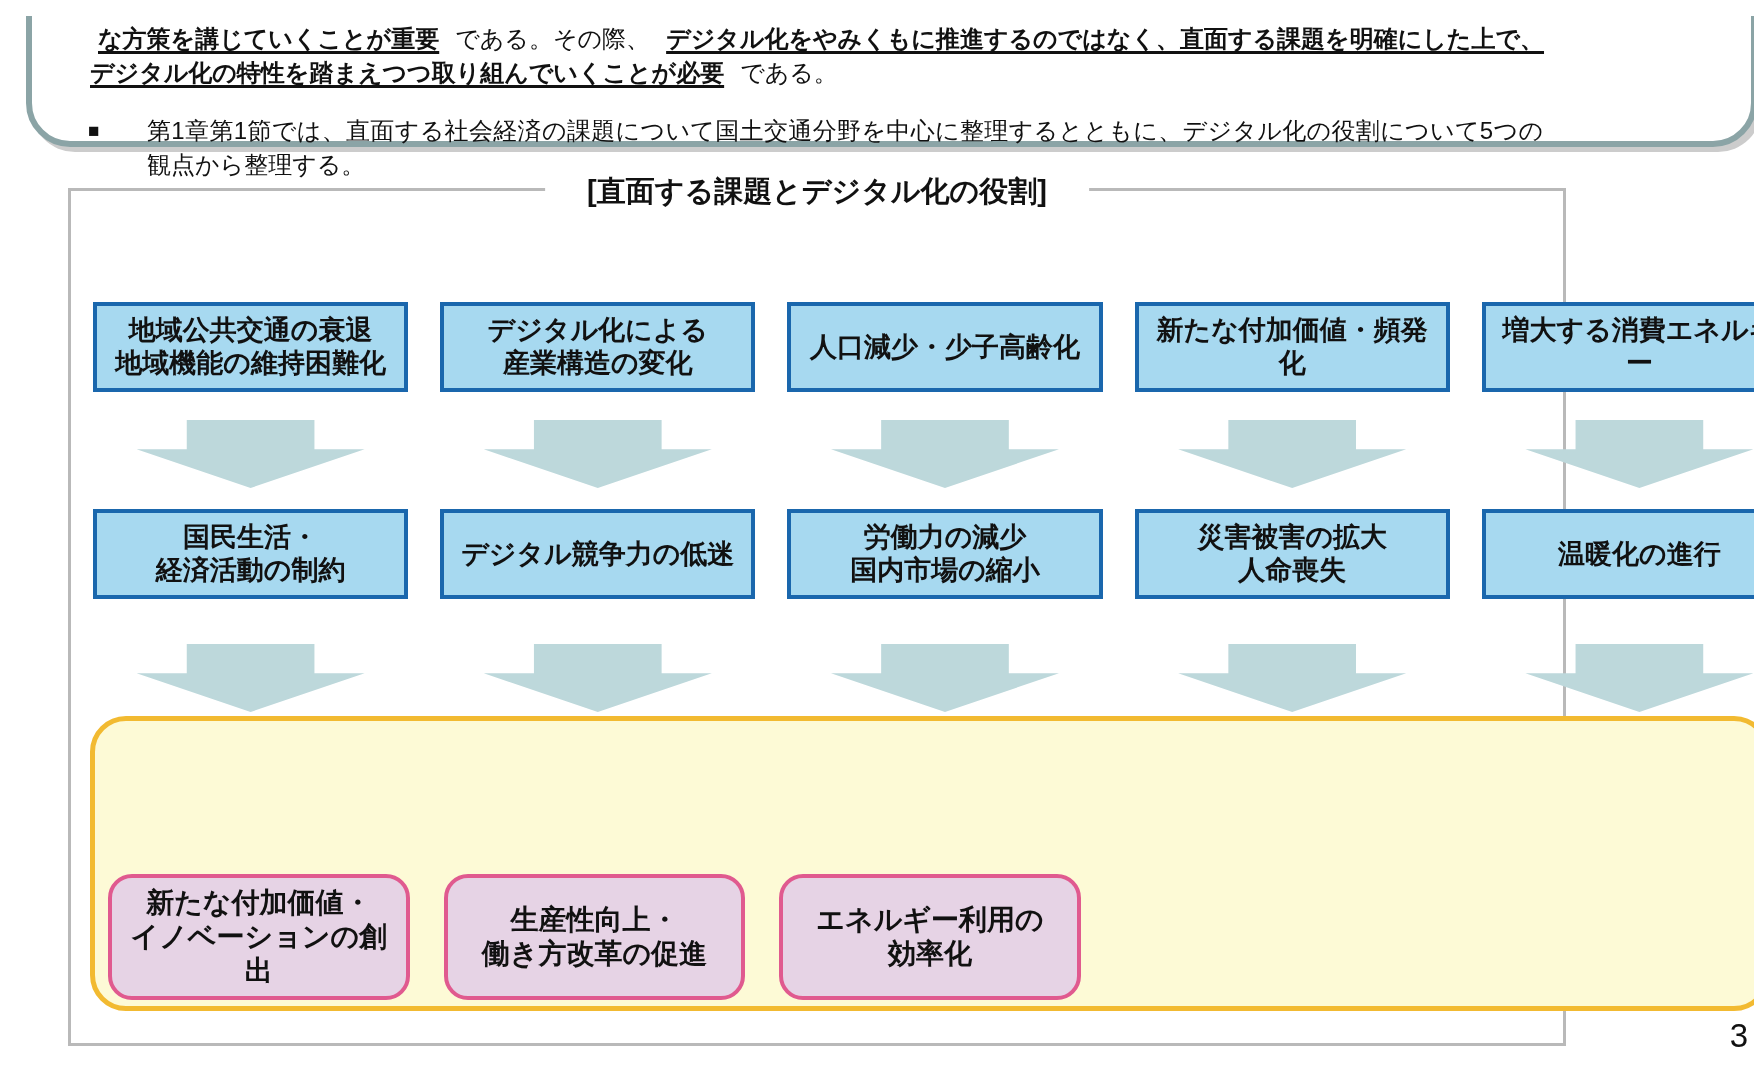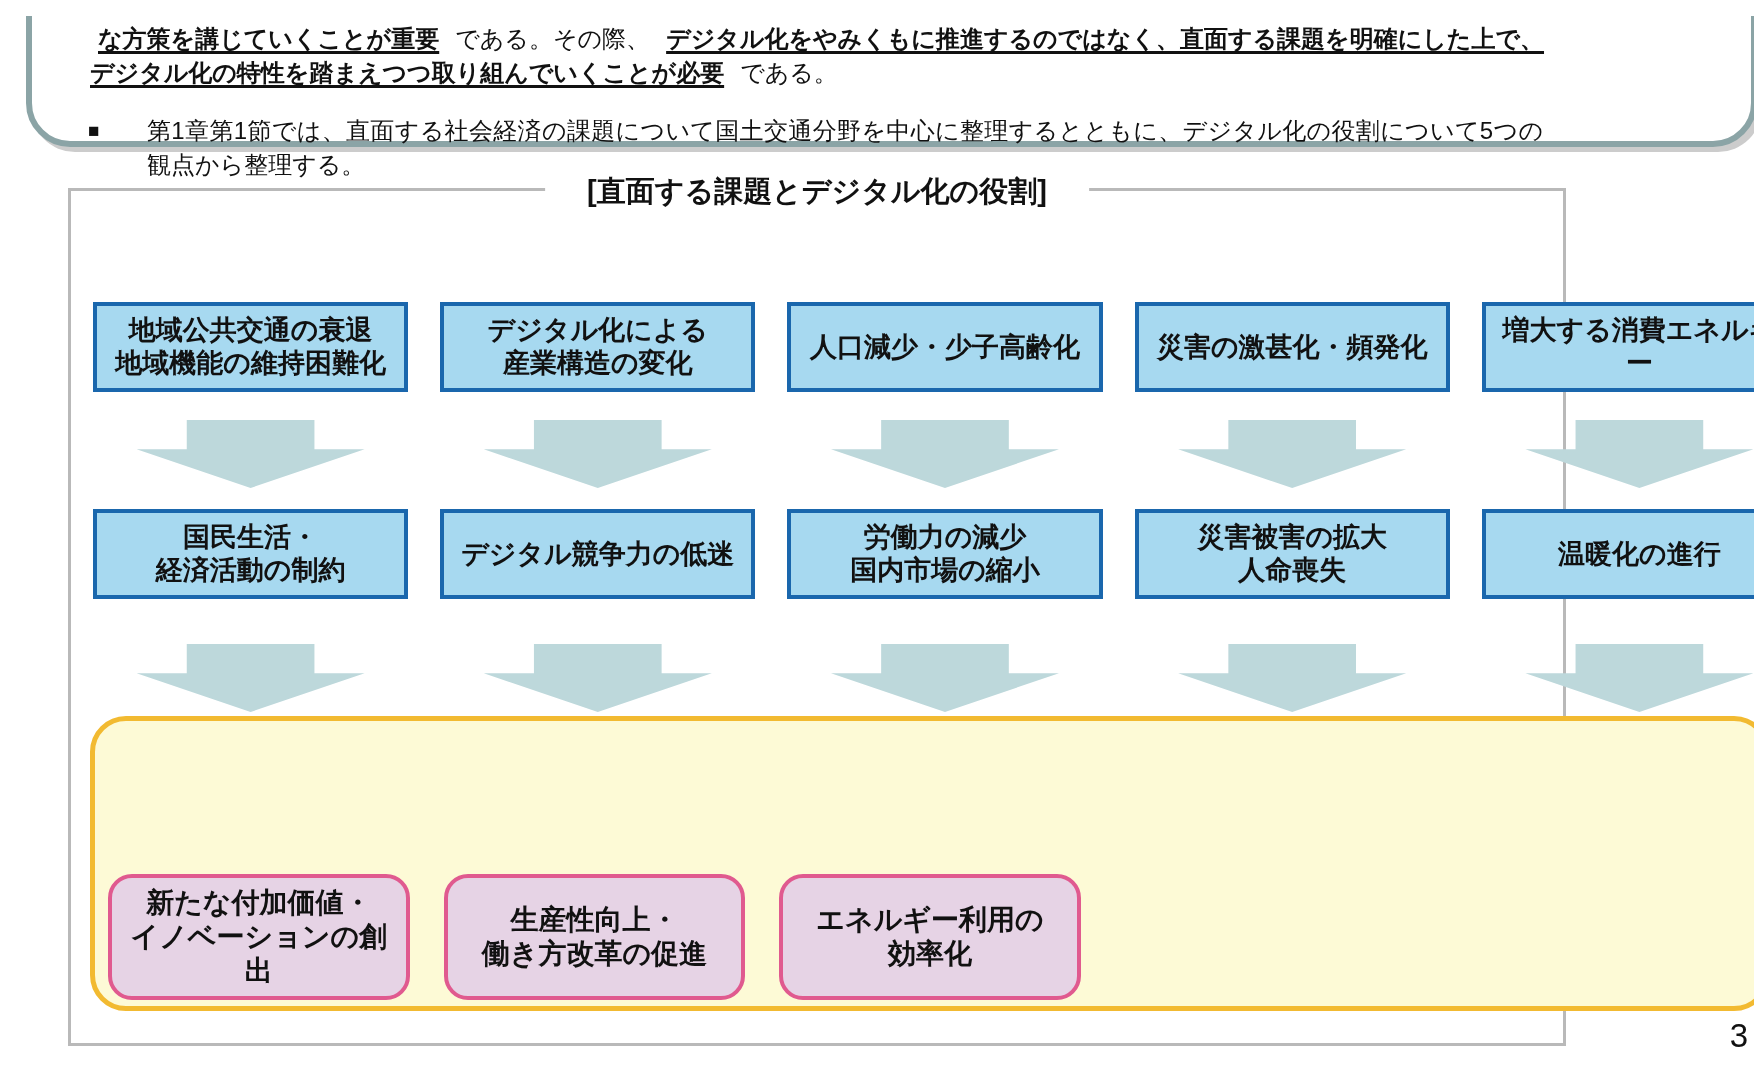--- a/index.html
+++ b/index.html
@@ -71,21 +71,21 @@
 
   <section class="frame">
     <div class="frame-title">[直面する課題とデジタル化の役割]</div>
 
     <div class="row row-challenges">
       <div class="bluebox">地域公共交通の衰退
 地域機能の維持困難化</div>
       <div class="bluebox">デジタル化による
 産業構造の変化</div>
       <div class="bluebox">人口減少・少子高齢化</div>
-      <div class="bluebox">災害の激甚化・頻発化</div>
+      <div class="bluebox">新たな付加価値・頻発化</div>
       <div class="bluebox">増大する消費エネルギー</div>
     </div>
 
     <div class="row arrows-1">
       <div class="arrow-cell">
           <div class="arrow"></div>
         </div>
       <div class="arrow-cell">
           <div class="arrow"></div>
         </div>

